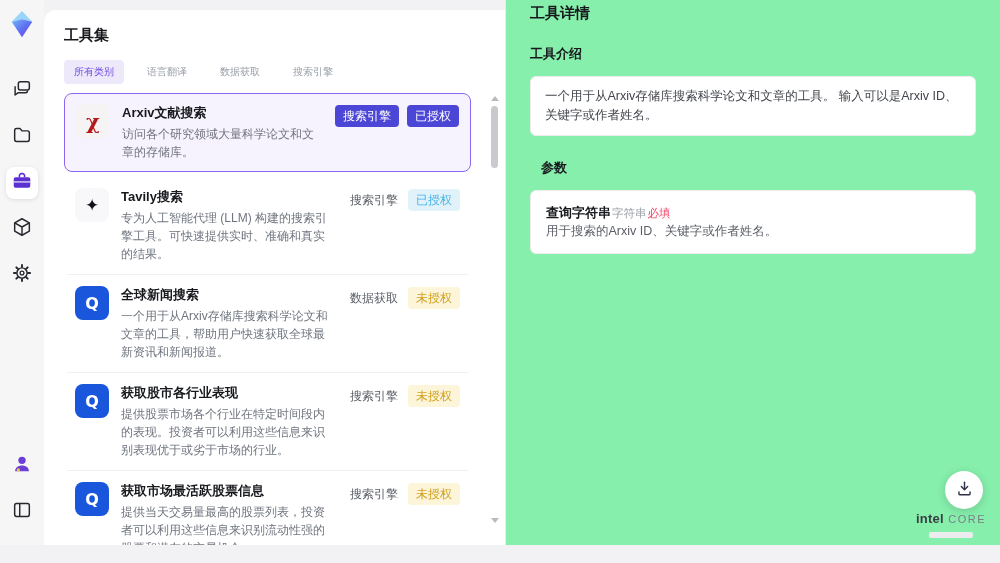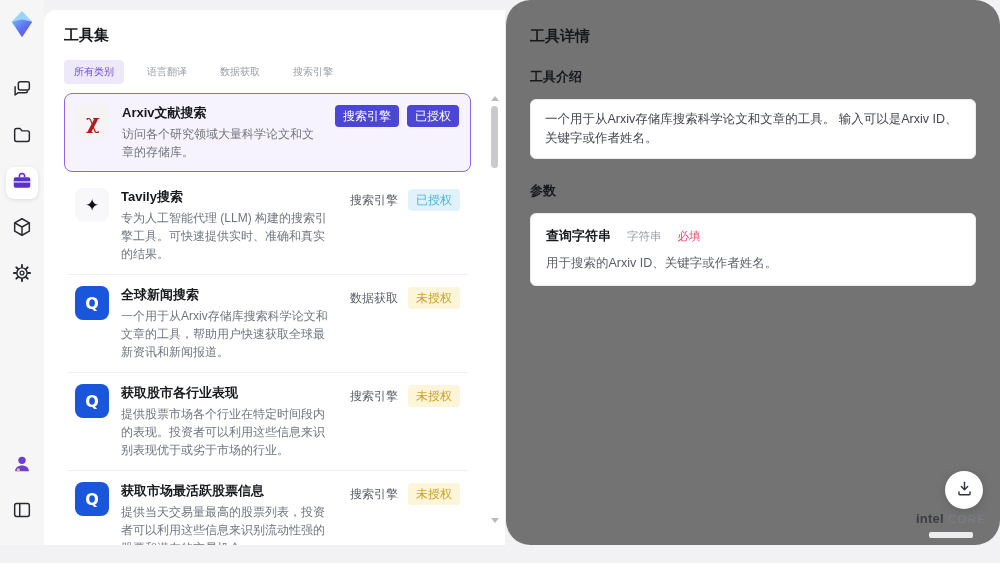--- a/index.html
+++ b/index.html
@@ -44,33 +44,33 @@
 
   
   .vscroll { position:absolute; right:6px; top:84px; bottom:2px; width:9px; }
   .vscroll .arrow-up, .vscroll .arrow-down { position:absolute; left:1px; width:0; height:0;
       border-left:4px solid transparent; border-right:4px solid transparent; cursor:pointer; }
   .vscroll .arrow-up   { top:2px;  border-bottom:5px solid #b9bbc1; }
   .vscroll .arrow-down { bottom:20px; border-top:5px solid #b9bbc1; }
   .vscroll .thumb { position:absolute; left:1px; top:12px; width:7px; height:62px; background:#c9cace; border-radius:4px; cursor:pointer; }
 
   
-  .detail-panel { position:absolute; left:505px; right:0; top:0; bottom:0; background:#737373;
-                  border-left:1px solid #ebebed; padding:27px 24px;border-radius:25px; }
+  .detail-panel { position:absolute; left:505px; right:0; top:0; bottom:0; background:#86efac;
+                  border-left:1px solid #ebebed; padding:4px 24px; }
   .detail-title { font-size:15px; font-weight:700; color:#17191d; margin-bottom:22px; }
   .section-heading { font-size:13px; font-weight:700; color:#17191d; margin-bottom:13px; }
   .intro-box { background:#fff; border:1px solid #ececee; border-radius:6px; padding:10px 14px;
                font-size:12.5px; color:#43464d; line-height:19px; }
-  .params-heading { margin-top:23px; }
+  .params-heading { margin-top:23px;margin-left:11px; }
   .param-box { background:#fff; border:1px solid #ececee; border-radius:6px; padding:13px 15px; }
-  .param-head { display:flex; align-items:baseline; gap:16px; }
+  .param-head { display:flex; align-items:baseline; gap:1px; }
   .param-name { font-size:13px; font-weight:700; color:#17191d; }
   .param-type { font-size:11.5px; color:#9aa0a8; }
   .param-required { font-size:11.5px; color:#ee4466; }
-  .param-desc { margin-top:9px; font-size:12.5px; color:#5b5f66; line-height:18px; }
+  .param-desc { font-size:12.5px; color:#5b5f66; line-height:18px; }
 
   
   .download-btn { position:absolute; right:17px; bottom:36px; width:38px; height:38px; border-radius:50%;
                   background:#fff; box-shadow:0 2px 10px rgba(0,0,0,.16); display:flex; align-items:center;
                   justify-content:center; cursor:pointer; }
   .intel { position:absolute; right:14px; bottom:7px; text-align:center; line-height:21px; }
   .intel .brand { font-size:13px; font-weight:700; color:#3a3d44; letter-spacing:.2px; }
   .intel .series { font-size:11px; font-weight:400; color:#7a7e86; letter-spacing:1.5px; }
   .intel .faint { margin:2px auto 0; width:44px; height:6px; background:#ececee; border-radius:2px; }
 </style>

